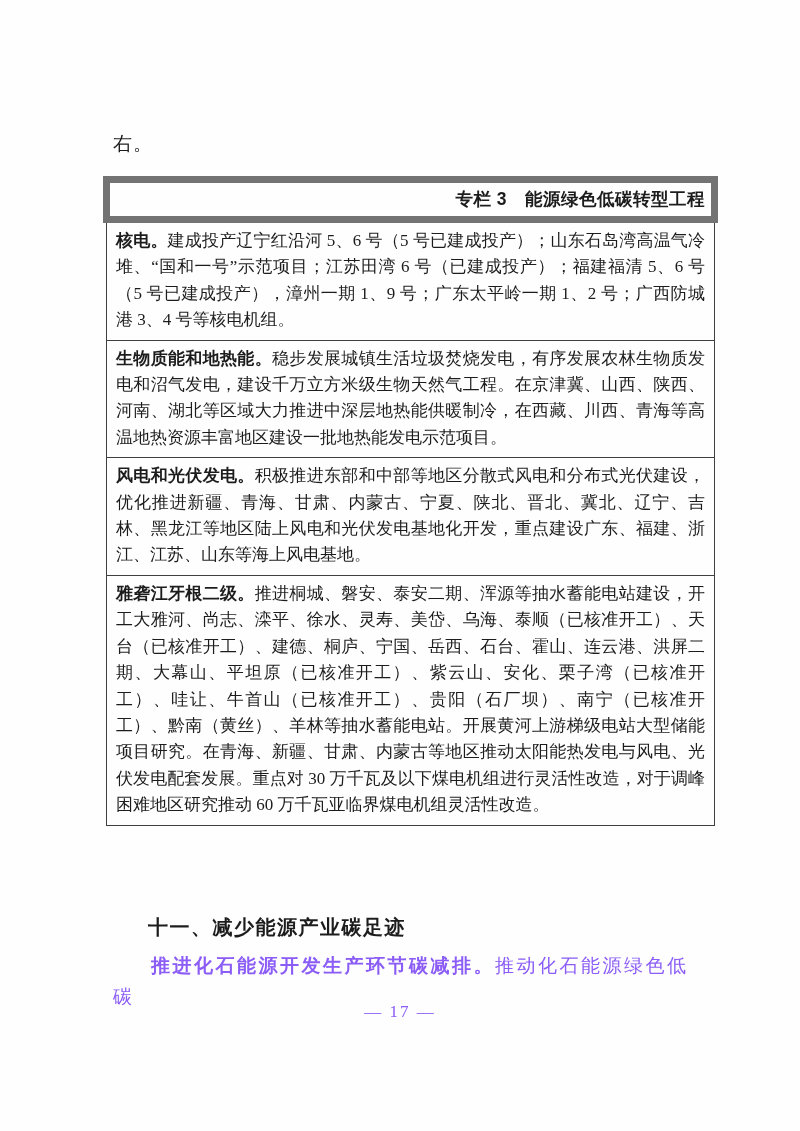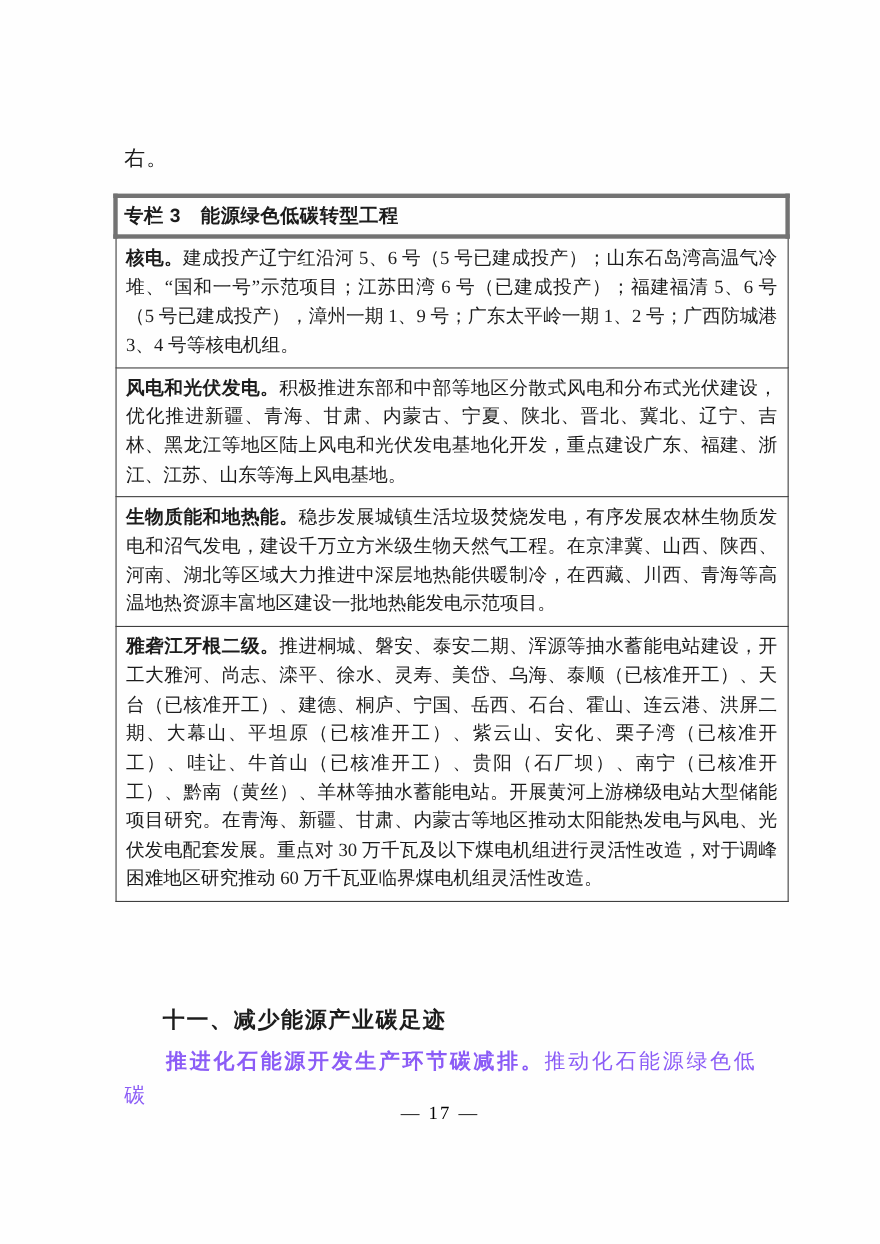--- a/index.html
+++ b/index.html
@@ -19,25 +19,25 @@
     position:absolute; left:113px; top:131px;
     font-size:19px; margin:0; letter-spacing:1px;
   }
   table.box {
     position:absolute; left:103px; top:176px;
     width:615px;
     border-collapse:collapse;
     border:1.5px solid #3f3f3f;
   }
   table.box th {
-    border:4px solid #737373;
+    border:7px solid #737373;
     padding:4px 6px 5px 6px;
     font-size:17.5px;
     font-weight:bold;
-    text-align:left;
+    text-align:right;
     letter-spacing:0.5px;
     font-family:"Liberation Sans","DejaVu Sans",sans-serif;
   }
   table.box td {
     border:1px solid #3f3f3f;
     padding:5px 9px 6px 9px;
     font-size:17px;
     line-height:26.4px;
     text-align:justify;
   }
@@ -63,45 +63,45 @@
     letter-spacing:2.5px;
     color:#8b5cf6;
   }
   .body-paragraph .bold-sentence { font-weight:bold; }
   .page-number {
     position:absolute; left:0; top:1002px;
     width:100%;
     text-align:center;
     font-size:17px;
     letter-spacing:2px;
-    color:#000000;
+    color:#8b5cf6;
   }
 </style>
 </head>
 <body>
 
 <div class="page">
 
   <p class="lead-text">右。</p>
 
   <table class="box">
     <thead>
       <tr>
         <th>专栏 3　能源绿色低碳转型工程</th>
       </tr>
     </thead>
     <tbody>
       <tr>
         <td><span class="term">核电。</span><span>建成投产辽宁红沿河 5、6 号（5 号已建成投产）；山东石岛湾高温气冷堆、“国和一号”示范项目；江苏田湾 6 号（已建成投产）；福建福清 5、6 号（5 号已建成投产），漳州一期 1、9 号；广东太平岭一期 1、2 号；广西防城港 3、4 号等核电机组。</span></td>
       </tr>
       <tr>
-        <td><span class="term">风电和光伏发电。</span><span>积极推进东部和中部等地区分散式风电和分布式光伏建设，优化推进新疆、青海、甘肃、内蒙古、宁夏、陕北、晋北、冀北、辽宁、吉林、黑龙江等地区陆上风电和光伏发电基地化开发，重点建设广东、福建、浙江、江苏、山东等海上风电基地。</span></td>
+        <td><span class="term">生物质能和地热能。</span><span>稳步发展城镇生活垃圾焚烧发电，有序发展农林生物质发电和沼气发电，建设千万立方米级生物天然气工程。在京津冀、山西、陕西、河南、湖北等区域大力推进中深层地热能供暖制冷，在西藏、川西、青海等高温地热资源丰富地区建设一批地热能发电示范项目。</span></td>
       </tr>
       <tr>
-        <td><span class="term">生物质能和地热能。</span><span>稳步发展城镇生活垃圾焚烧发电，有序发展农林生物质发电和沼气发电，建设千万立方米级生物天然气工程。在京津冀、山西、陕西、河南、湖北等区域大力推进中深层地热能供暖制冷，在西藏、川西、青海等高温地热资源丰富地区建设一批地热能发电示范项目。</span></td>
+        <td><span class="term">风电和光伏发电。</span><span>积极推进东部和中部等地区分散式风电和分布式光伏建设，优化推进新疆、青海、甘肃、内蒙古、宁夏、陕北、晋北、冀北、辽宁、吉林、黑龙江等地区陆上风电和光伏发电基地化开发，重点建设广东、福建、浙江、江苏、山东等海上风电基地。</span></td>
       </tr>
       <tr>
         <td><span class="term">雅砻江牙根二级。</span><span>推进桐城、磐安、泰安二期、浑源等抽水蓄能电站建设，开工大雅河、尚志、滦平、徐水、灵寿、美岱、乌海、泰顺（已核准开工）、天台（已核准开工）、建德、桐庐、宁国、岳西、石台、霍山、连云港、洪屏二期、大幕山、平坦原（已核准开工）、紫云山、安化、栗子湾（已核准开工）、哇让、牛首山（已核准开工）、贵阳（石厂坝）、南宁（已核准开工）、黔南（黄丝）、羊林等抽水蓄能电站。开展黄河上游梯级电站大型储能项目研究。在青海、新疆、甘肃、内蒙古等地区推动太阳能热发电与风电、光伏发电配套发展。重点对 30 万千瓦及以下煤电机组进行灵活性改造，对于调峰困难地区研究推动 60 万千瓦亚临界煤电机组灵活性改造。</span></td>
       </tr>
     </tbody>
   </table>
 
   <h2 class="section-heading">十一、减少能源产业碳足迹</h2>
 
   <p class="body-paragraph"><span class="bold-sentence">推进化石能源开发生产环节碳减排。</span><span>推动化石能源绿色低碳</span></p>

